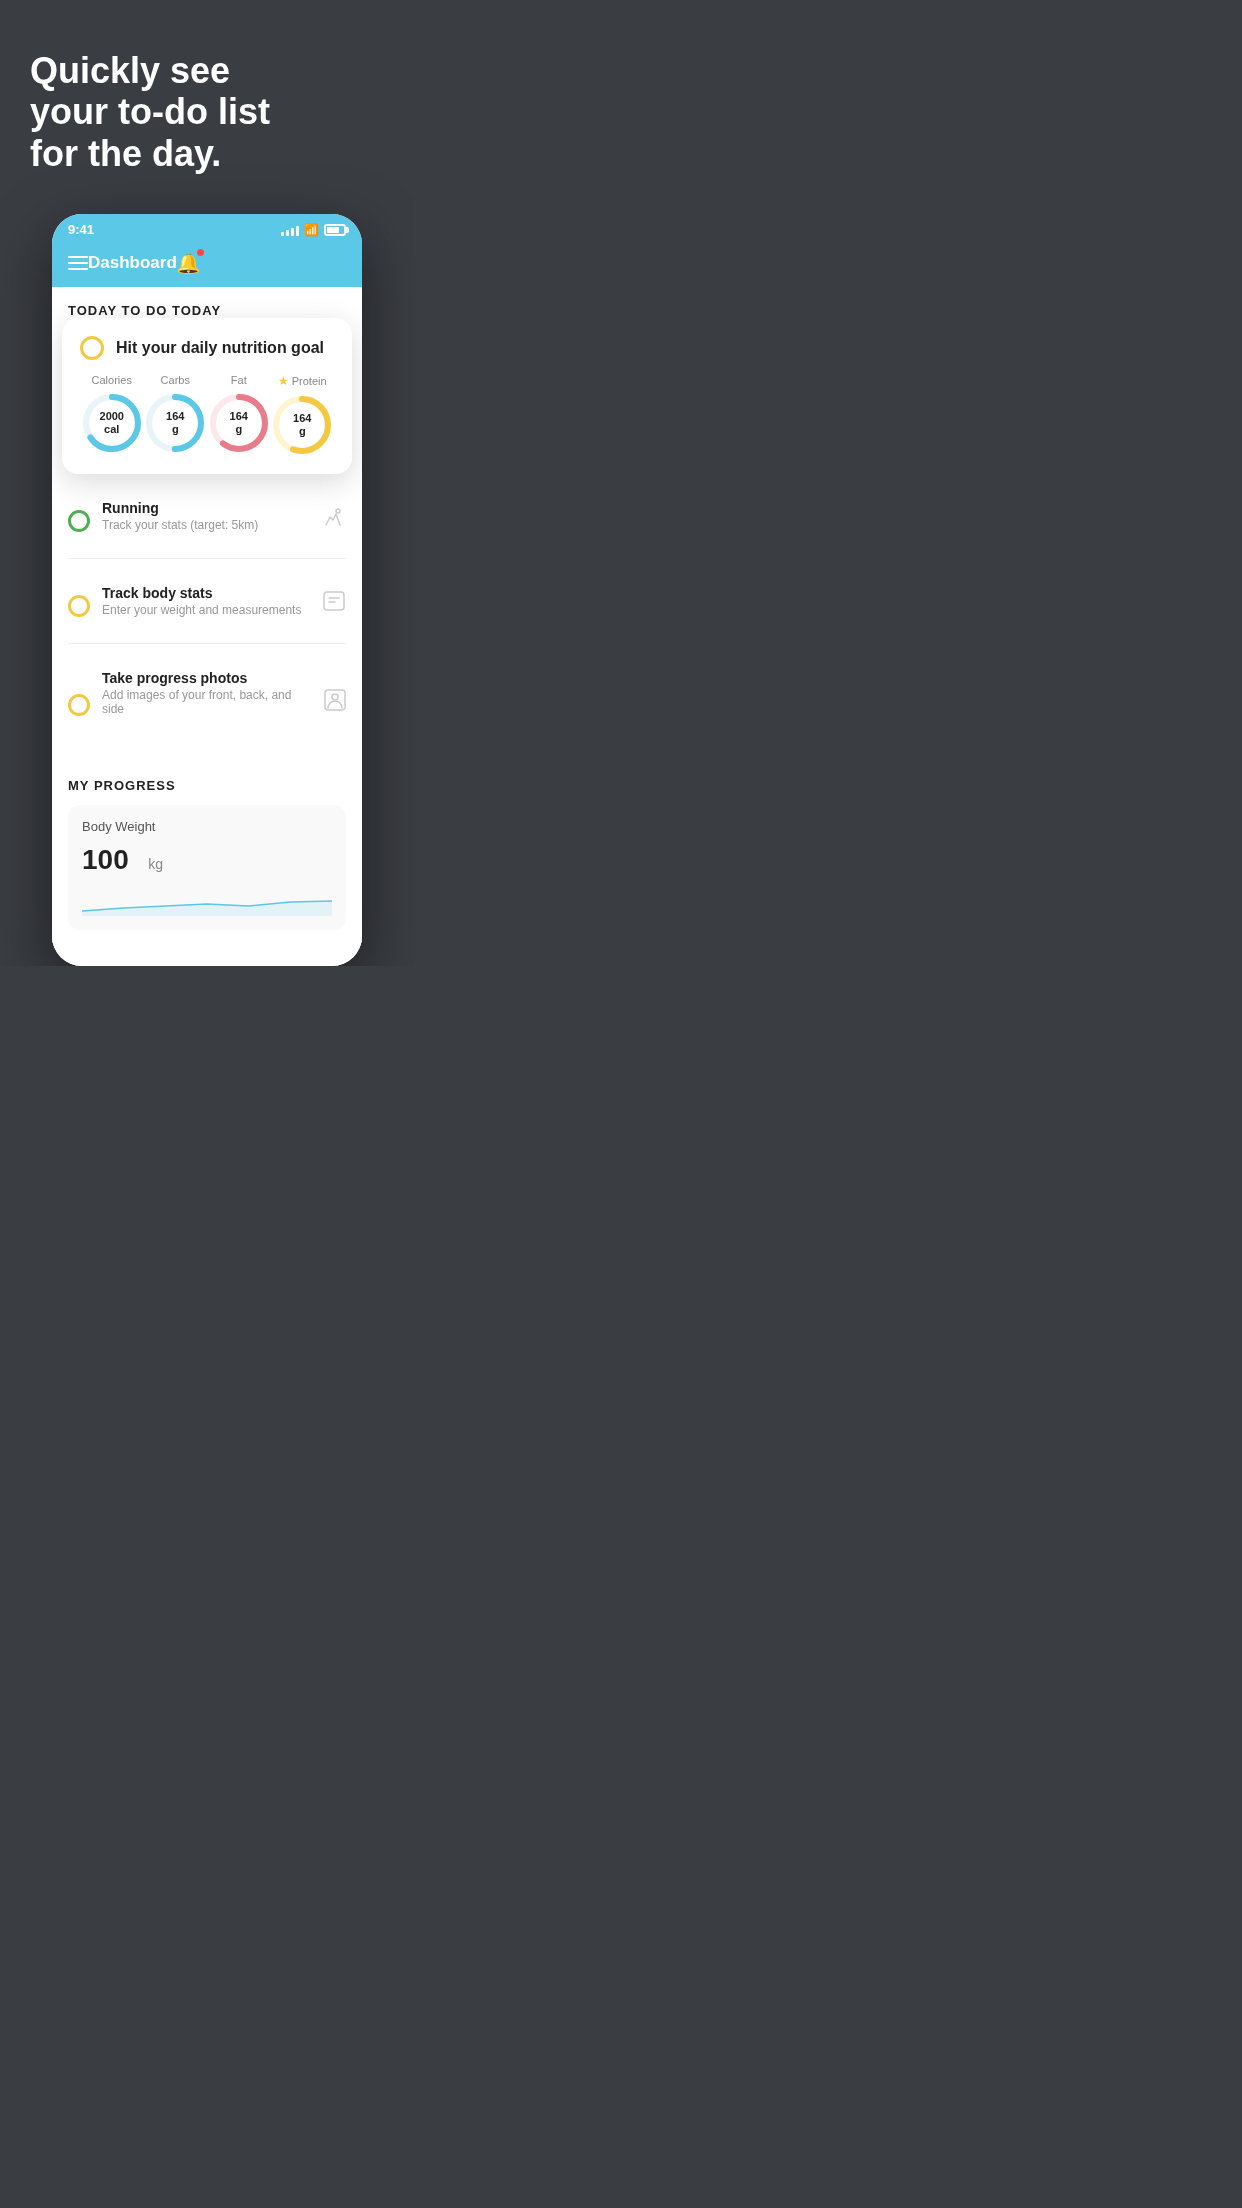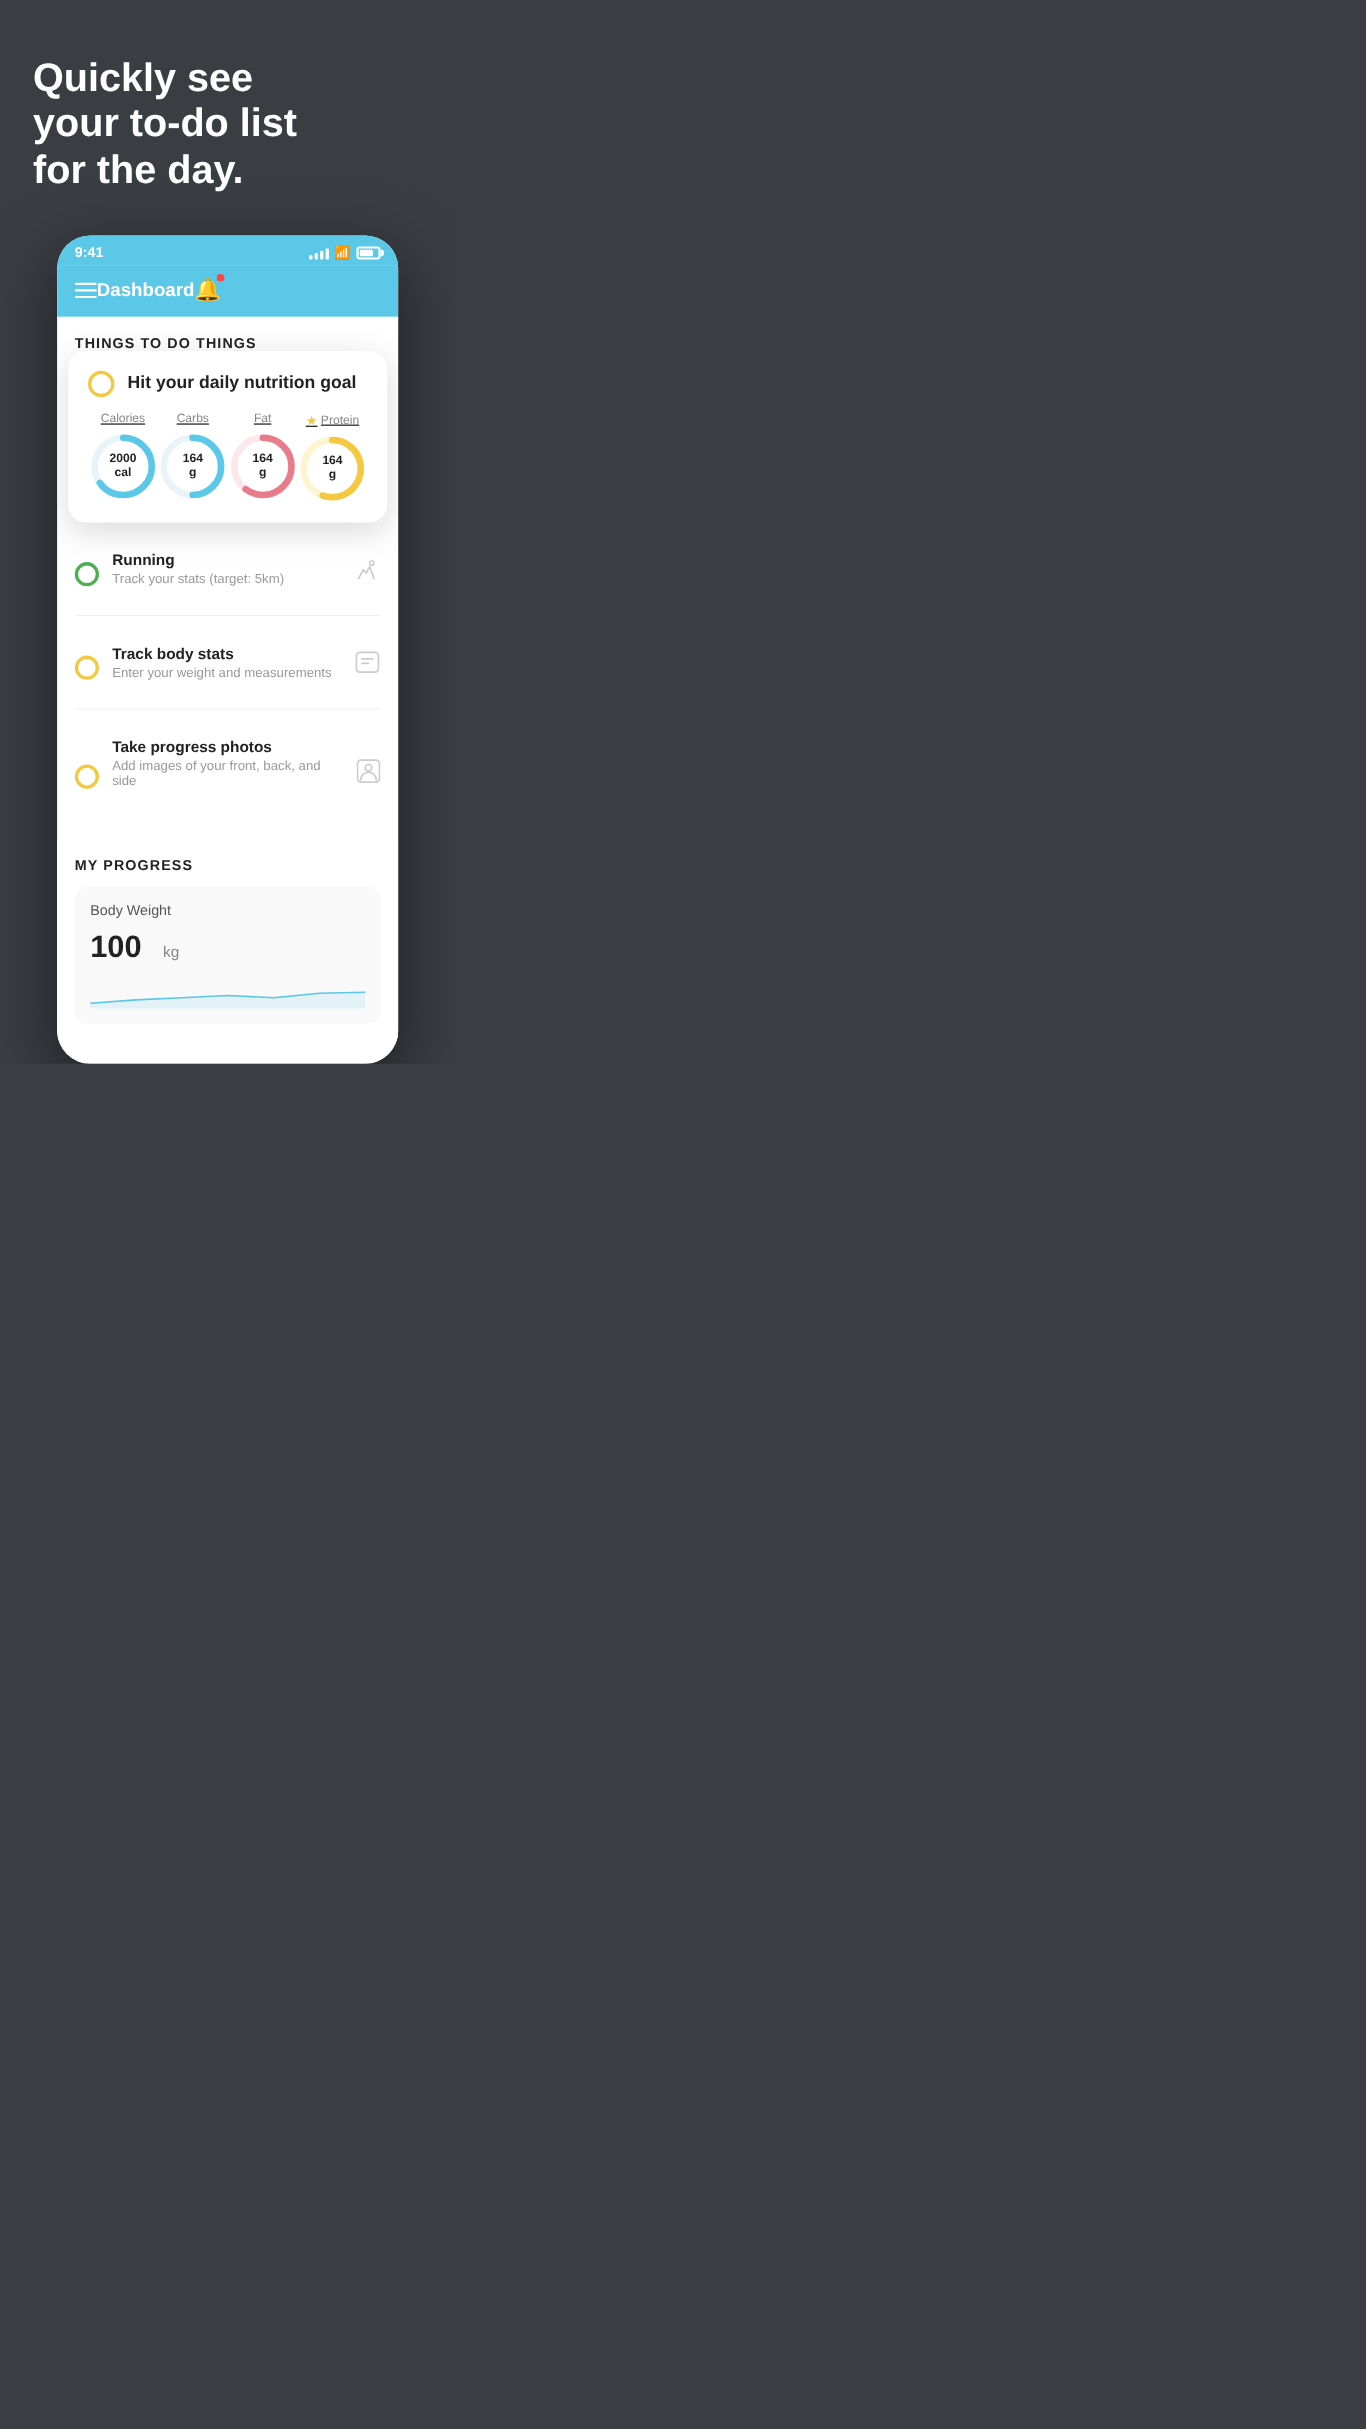--- a/index.html
+++ b/index.html
@@ -150,21 +150,20 @@
       display: flex;
       justify-content: space-around;
       align-items: flex-start;
     }
 
     .nutrition-item {
       display: flex;
       flex-direction: column;
       align-items: center;
       gap: 6px;
-      text-decoration: underline;
     }
 
     .nutrition-label {
       font-size: 11px;
       color: #888;
       display: flex;
       align-items: center;
       gap: 3px;
     }
 
@@ -382,21 +381,21 @@
     </div>
     <span class="nav-title">Dashboard</span>
     <div class="bell-icon">
       🔔
       <div class="bell-dot"></div>
     </div>
   </div>
 
   <div class="content-area">
 
-    <div class="section-title">THINGS TO DO THINGS</div>
+    <div class="section-title">TODAY TO DO TODAY</div>
 
     <div class="floating-card">
       <div class="card-header">
         <div class="circle-radio"></div>
         <span class="card-title">Hit your daily nutrition goal</span>
       </div>
       <div class="nutrition-circles">
 
         <div class="nutrition-item">
           <span class="nutrition-label">

